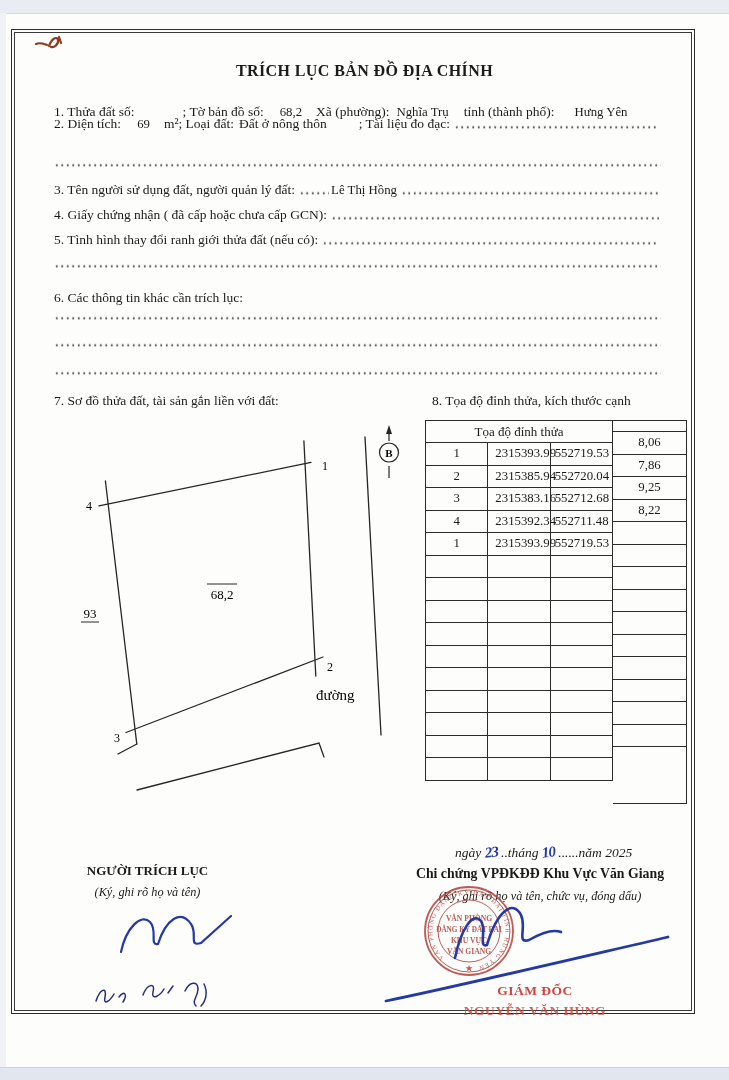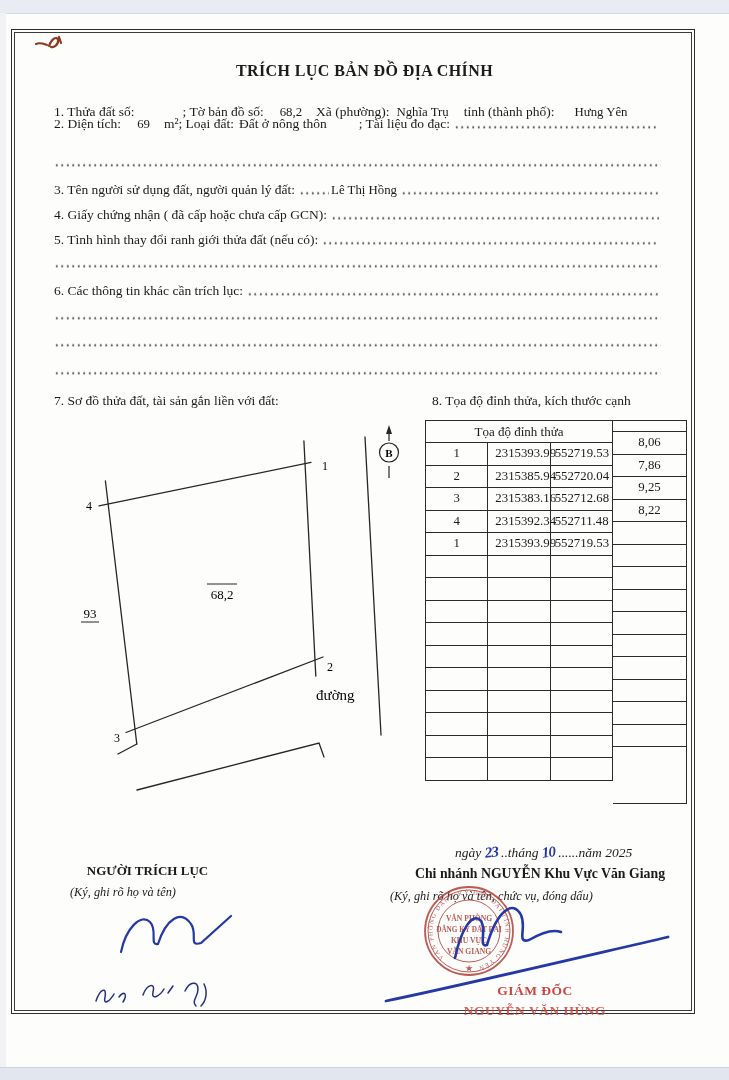--- a/index.html
+++ b/index.html
@@ -44,21 +44,21 @@
   .dimcol{position:absolute;left:188px;top:0;width:74px;height:383.5px;
     border:1.5px solid #2b2b2b;border-left:none;box-sizing:border-box;font-size:12.8px;}
   .dimhead{height:46px;border-bottom:1px solid #2b2b2b;box-sizing:border-box;
     display:flex;flex-direction:column;justify-content:center;text-align:center;font-size:13px;line-height:1.35;}
   .dimcell{height:22.5px;border-bottom:1px solid #2b2b2b;box-sizing:border-box;
     display:flex;align-items:center;justify-content:center;}
   .dimhalf{height:11.2px;border-bottom:1px solid #2b2b2b;box-sizing:border-box;}
   .dimlast{height:10px;border-bottom:none;}
   
   .sig-title{font-weight:bold;font-size:13px;text-align:center;white-space:nowrap;}
-  .sig-sub{font-style:italic;font-size:12.3px;text-align:left;white-space:nowrap;}
+  .sig-sub{font-style:italic;font-size:12.3px;text-align:center;white-space:nowrap;}
   .date-line{font-style:italic;font-size:13.5px;white-space:nowrap;}
   .hand{color:#2438a6;font-weight:bold;font-style:italic;display:inline-block;
     transform:rotate(-7deg);font-size:15px;letter-spacing:-1px;}
   .red-title{font-weight:bold;font-size:13.5px;color:#ce4540;letter-spacing:.5px;text-align:center;}
   .red-name{font-weight:bold;font-size:13.5px;color:#d24b44;opacity:.88;letter-spacing:.5px;text-align:center;}
   svg text{font-family:"Liberation Serif","DejaVu Serif",serif;}
 </style>
 </head>
 <body>
 
@@ -110,21 +110,21 @@
   <span class="dots"></span>
 </div>
 
 <div class="abs frow" style="top:232px;">
   <span>5. Tình hình thay đổi ranh giới thửa đất (nếu có):</span>
   <span class="dots"></span>
 </div>
 
 <div class="abs dotline" style="top:264px;"></div>
 
-<div class="abs frow" style="top:283px;">
+<div class="abs frow" style="top:290px;flex-direction:column;">
   <span>6. Các thông tin khác cần trích lục:</span>
   <span class="dots"></span>
 </div>
 
 <div class="abs dotline" style="top:316px;"></div>
 <div class="abs dotline" style="top:343px;"></div>
 <div class="abs dotline" style="top:371px;"></div>
 
 <div class="abs sec-label" style="left:54px;top:393px;">7. Sơ đồ thửa đất, tài sản gắn liền với đất:</div>
 <div class="abs sec-label" style="left:432px;top:393px;">8. Tọa độ đỉnh thửa, kích thước cạnh</div>
@@ -267,21 +267,21 @@
   <span>ngày</span>
   <span class="hand">23</span>
   <span>..tháng</span>
   <span class="hand">10</span>
   <span>......năm 2025</span>
 </div>
 
 <div class="abs sig-title" style="left:70px;top:863px;width:155px;">NGƯỜI TRÍCH LỤC</div>
 <div class="abs sig-sub" style="left:70px;top:885px;width:155px;">(Ký, ghi rõ họ và tên)</div>
 
-<div class="abs sig-title" style="left:390px;top:866px;width:300px;font-size:13.8px;">Chi nhánh NGUYỄN Khu Vực Văn Giang</div>
+<div class="abs sig-title" style="left:390px;top:866px;width:300px;font-size:13.8px;">Chi chứng VPĐKĐĐ Khu Vực Văn Giang</div>
 <div class="abs sig-sub" style="left:390px;top:889px;width:300px;">(Ký, ghi rõ họ và tên, chức vụ, đóng dấu)</div>
 
 <svg class="abs" style="left:415px;top:878px;" width="112" height="108" viewBox="415 878 112 108">
   <g opacity="0.85">
     <circle cx="469" cy="931" r="44" stroke="#b2403a" stroke-width="1.8" fill="none"></circle>
     <circle cx="469" cy="931" r="41" stroke="#b2403a" stroke-width="1" fill="none"></circle>
     <circle cx="469" cy="931" r="31" stroke="#b2403a" stroke-width="1" fill="none"></circle>
     <defs>
       <path id="ringpath" d="M469,967.5 a36.5,36.5 0 1,1 0.01,0"></path>
     </defs>

